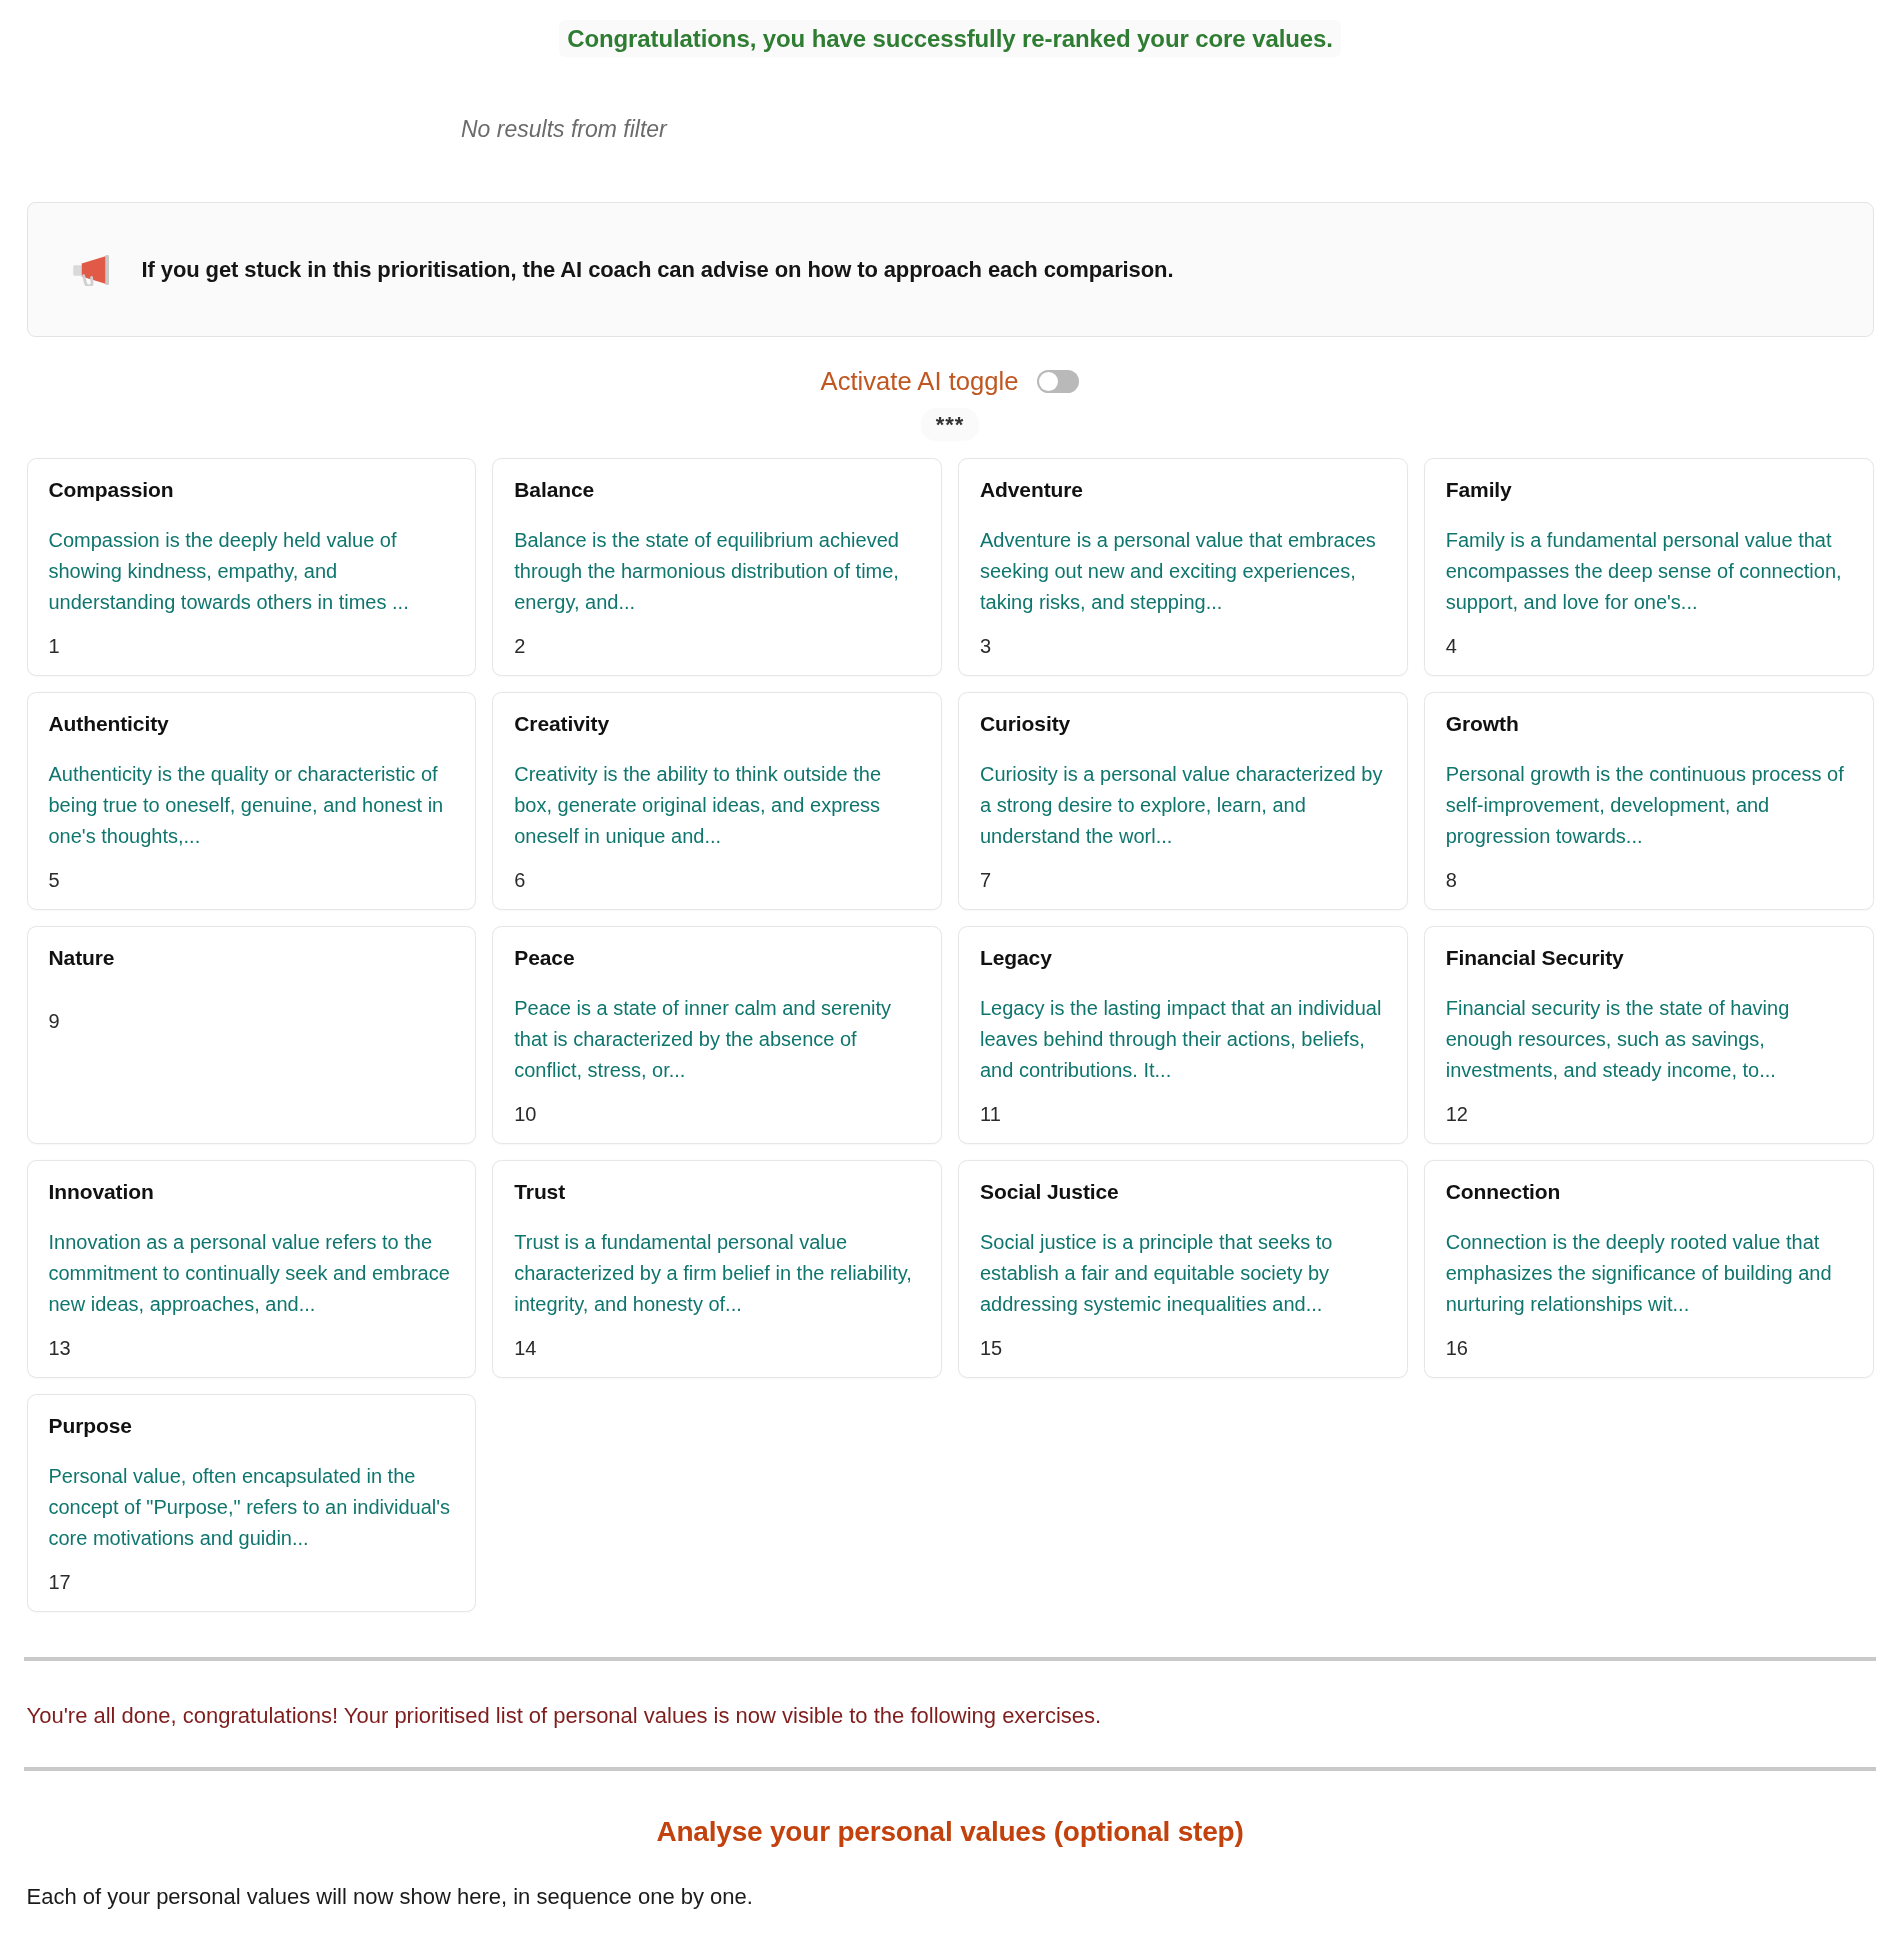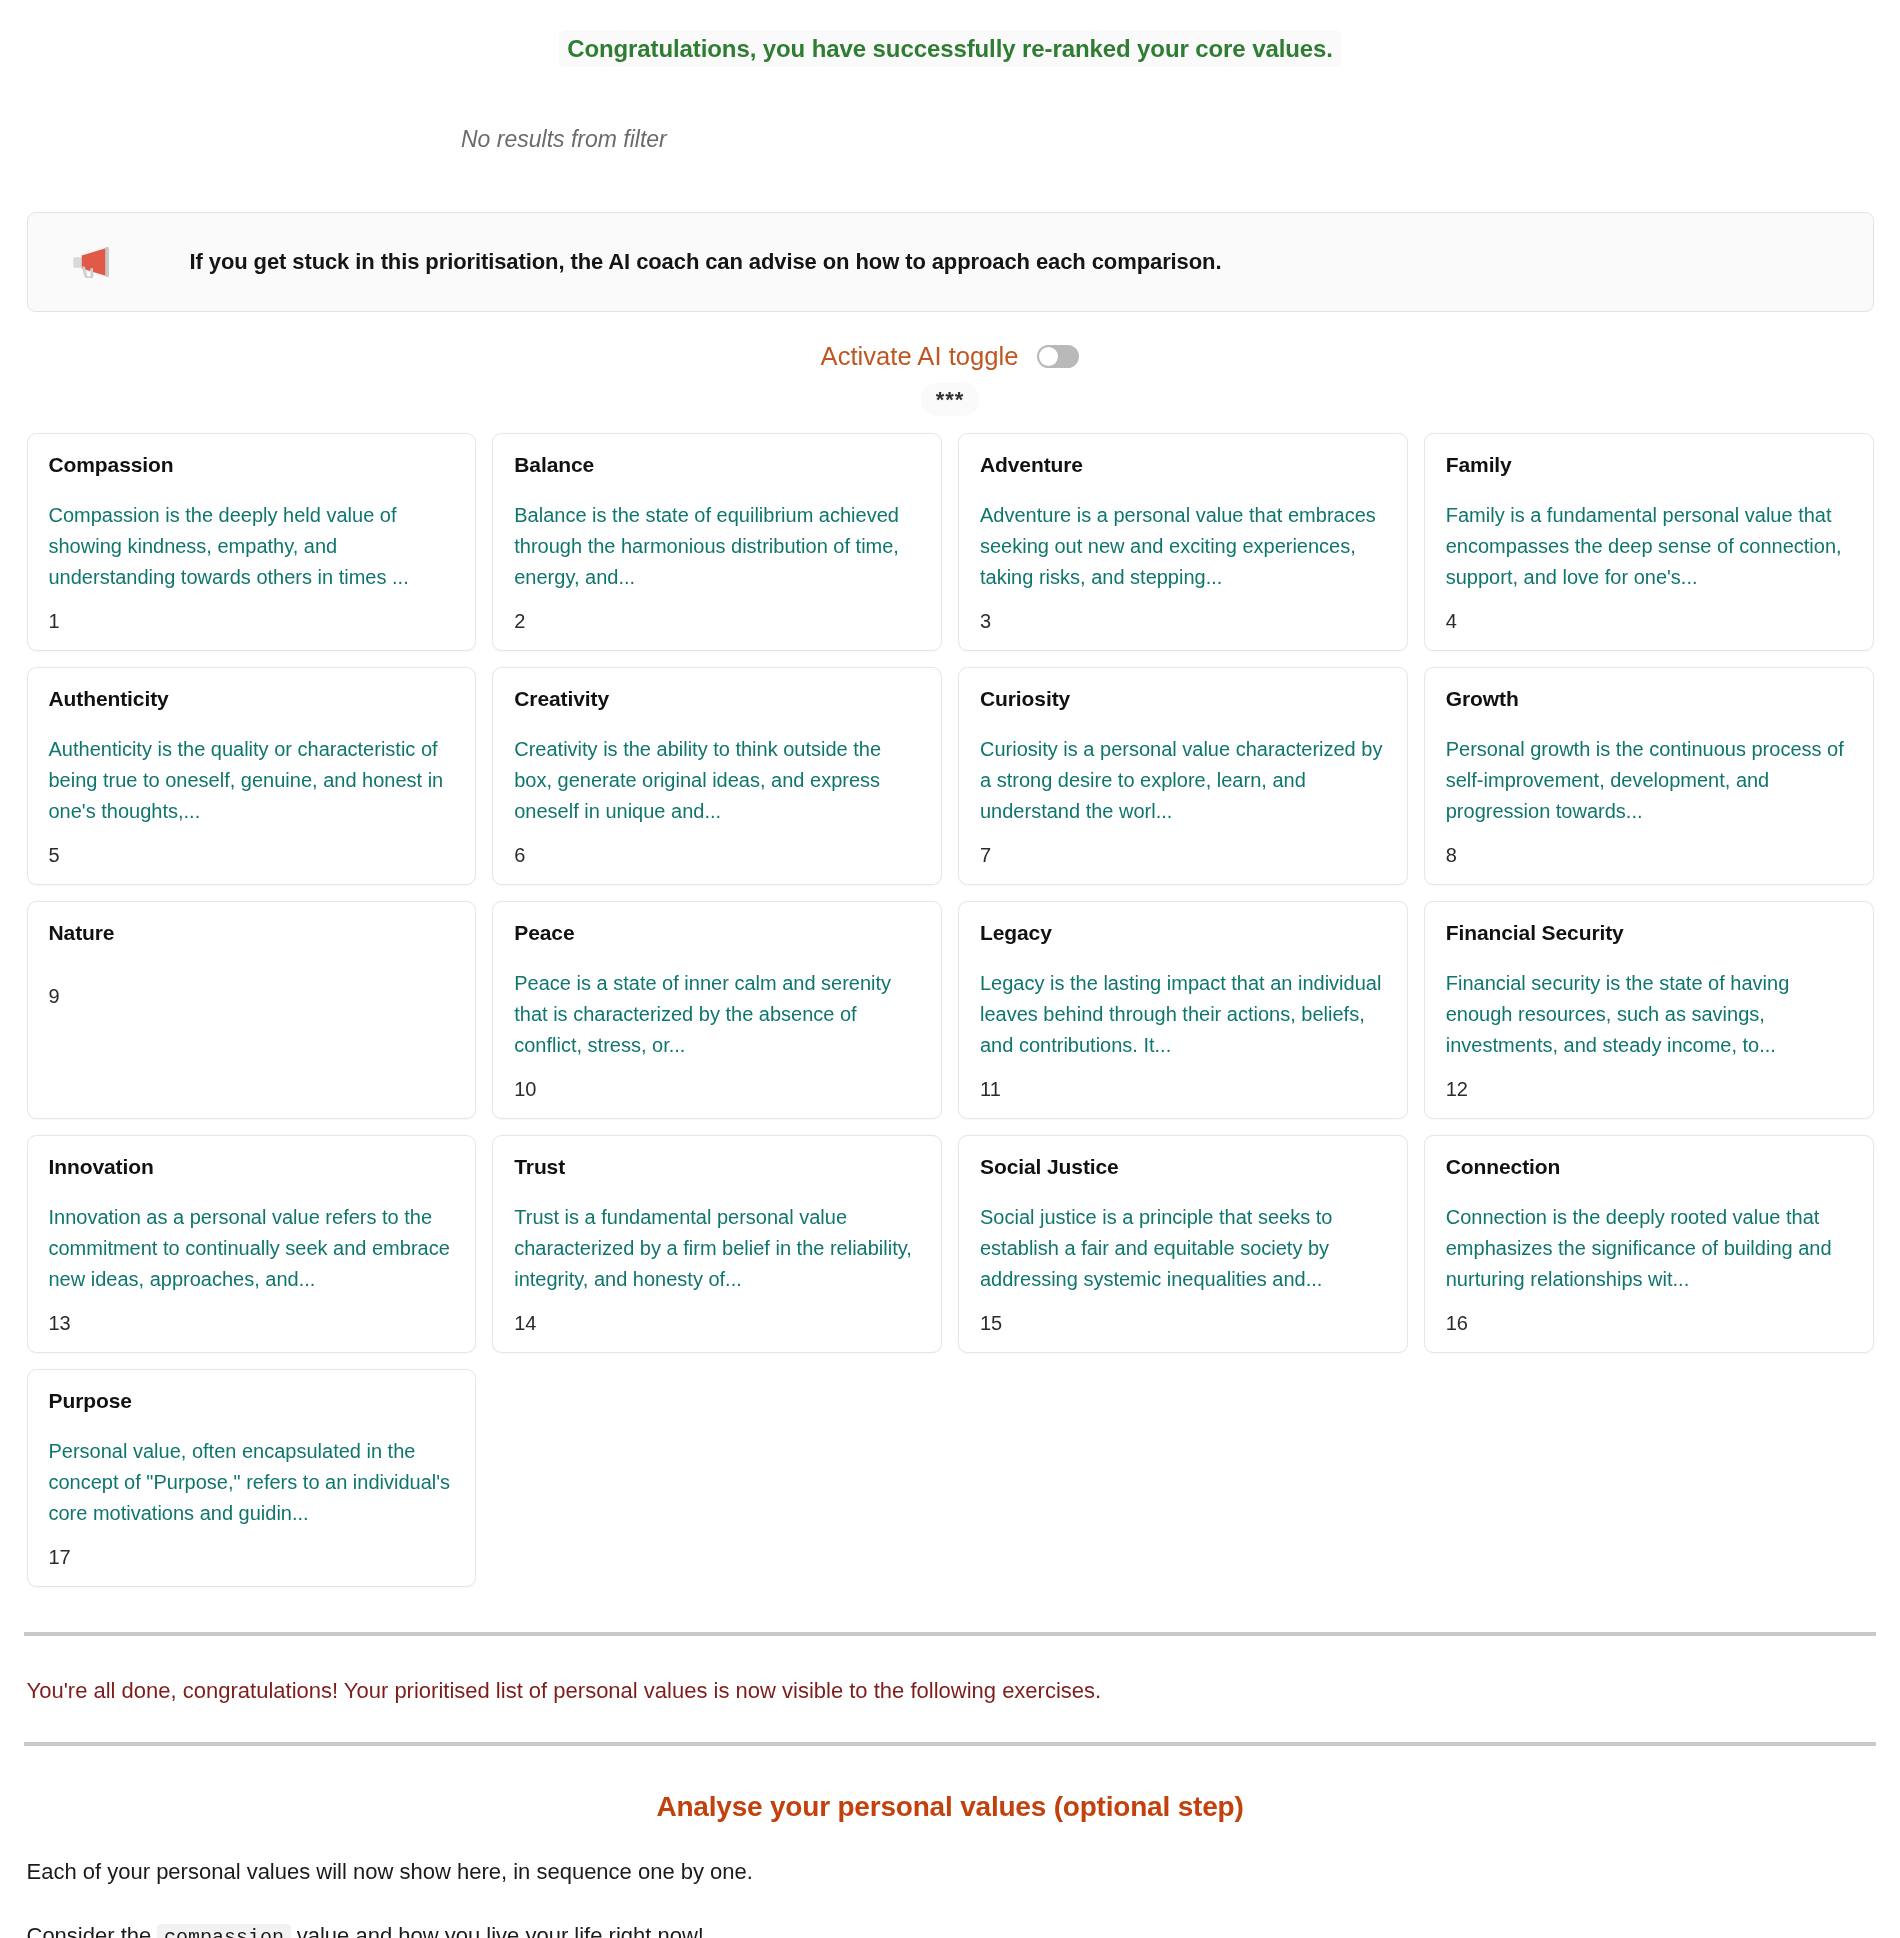--- a/index.html
+++ b/index.html
@@ -14,21 +14,21 @@
     width: 1900px;
     height: 1938px;
     overflow: hidden;
     position: relative;
   }
 
   
   .congrats-wrap {
     width: 100%;
     text-align: center;
-    padding-top: 30px;
+    padding-top: 20px;
   }
   .congrats {
     display: inline-block;
     font-size: 24px;
     font-weight: bold;
     color: #2e7d32;
     background: #fafafa;
     border-radius: 5.7px;
     padding: 4.7px 8.5px;
     letter-spacing: -0.1px;
@@ -45,25 +45,24 @@
     font-style: italic;
     color: #6b6b6b;
   }
 
   
   .callout {
     margin: 59px 26.5px 0 26.5px;
     border: 0.9px solid #e3e3e3;
     border-radius: 8.5px;
     background: #fafafa;
-    height: 100px;
+    height: 135px;
     display: flex;
     align-items: center;
     padding-left: 44px;
-    gap: 48px;
   }
   .megaphone {
     width: 42px;
     height: 32px;
     flex: 0 0 auto;
     margin-right: 28px;
   }
   .callout-text {
     font-size: 22px;
     font-weight: bold;

